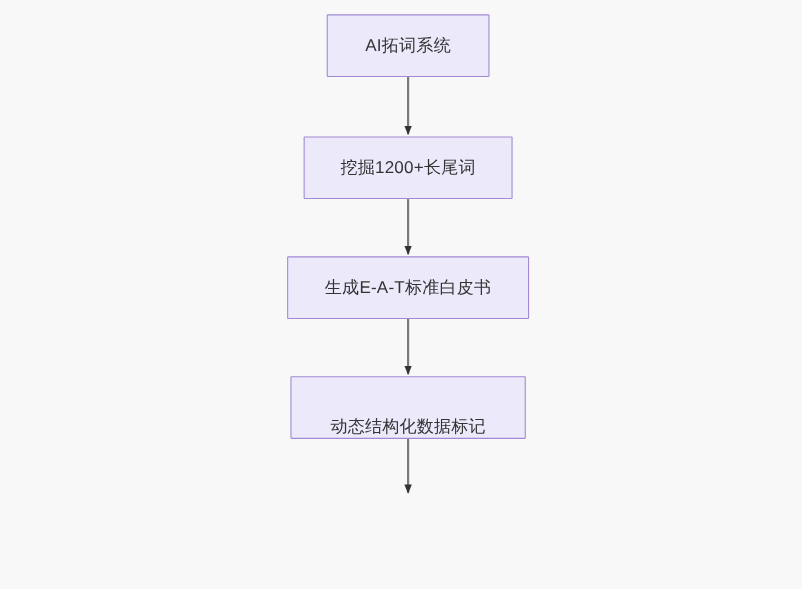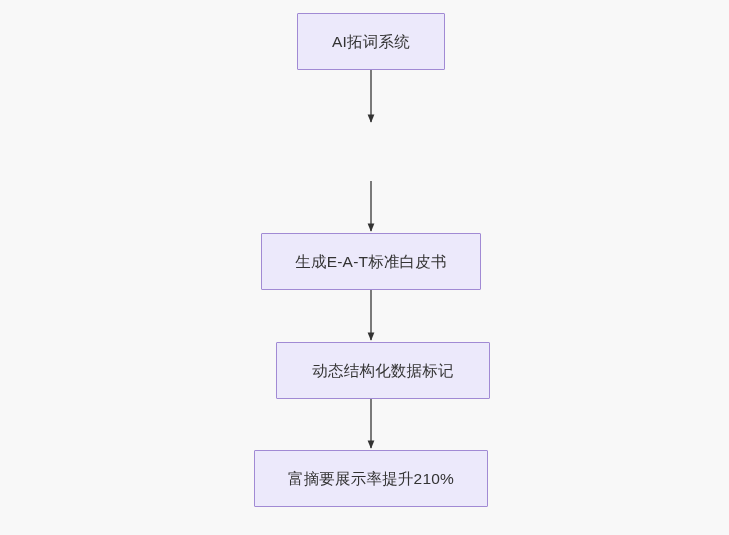--- a/index.html
+++ b/index.html
@@ -45,21 +45,21 @@
     line-height: 1.25;
     color: #333333;
     letter-spacing: 0.2px;
     white-space: nowrap;
     font-family: "Liberation Sans", "DejaVu Sans", sans-serif;
   }
   
   #node-0 { left: 297px; top: 13px;  width: 148px; height: 57px; }
   #node-1 { left: 276px; top: 124px; width: 190px; height: 57px; }
   #node-2 { left: 261px; top: 233px; width: 220px; height: 57px; text-align: center; }
-  #node-3 { left: 276px; top: 342px; width: 214px; height: 57px; }
+  #node-3 { left: 264px; top: 342px; width: 214px; height: 57px; align-items: flex-end; }
   #node-4 { left: 254px; top: 450px; width: 234px; height: 57px; }
 </style>
 </head>
 <body>
 
 <div id="flow-canvas">
 
   <svg id="edge-layer" width="729" height="535" viewBox="0 0 729 535" xmlns="http://www.w3.org/2000/svg">
     <defs>
       <marker id="arrowhead" markerWidth="9" markerHeight="9" refX="7.6" refY="4" orient="auto" markerUnits="userSpaceOnUse">
@@ -73,26 +73,26 @@
 
     <line x1="371" y1="290" x2="371" y2="340" stroke="#7a7a7a" stroke-width="2" marker-end="url(#arrowhead)"></line>
 
     <line x1="371" y1="399" x2="371" y2="448" stroke="#7a7a7a" stroke-width="2" marker-end="url(#arrowhead)"></line>
   </svg>
 
   <div class="node" id="node-0">
     <span class="node-label">AI拓词系统</span>
   </div>
 
+  <div class="node" id="node-1">
+    <span class="node-label">挖掘1200+长尾词</span>
+  </div>
 
   <div class="node" id="node-2">
     <span class="node-label">生成E-A-T标准白皮书</span>
   </div>
 
   <div class="node" id="node-3">
     <span class="node-label">动态结构化数据标记</span>
   </div>
 
-  <div class="node" id="node-4">
-    <span class="node-label">富摘要展示率提升210%</span>
-  </div>
 
 </div>
 
 </body></html>

